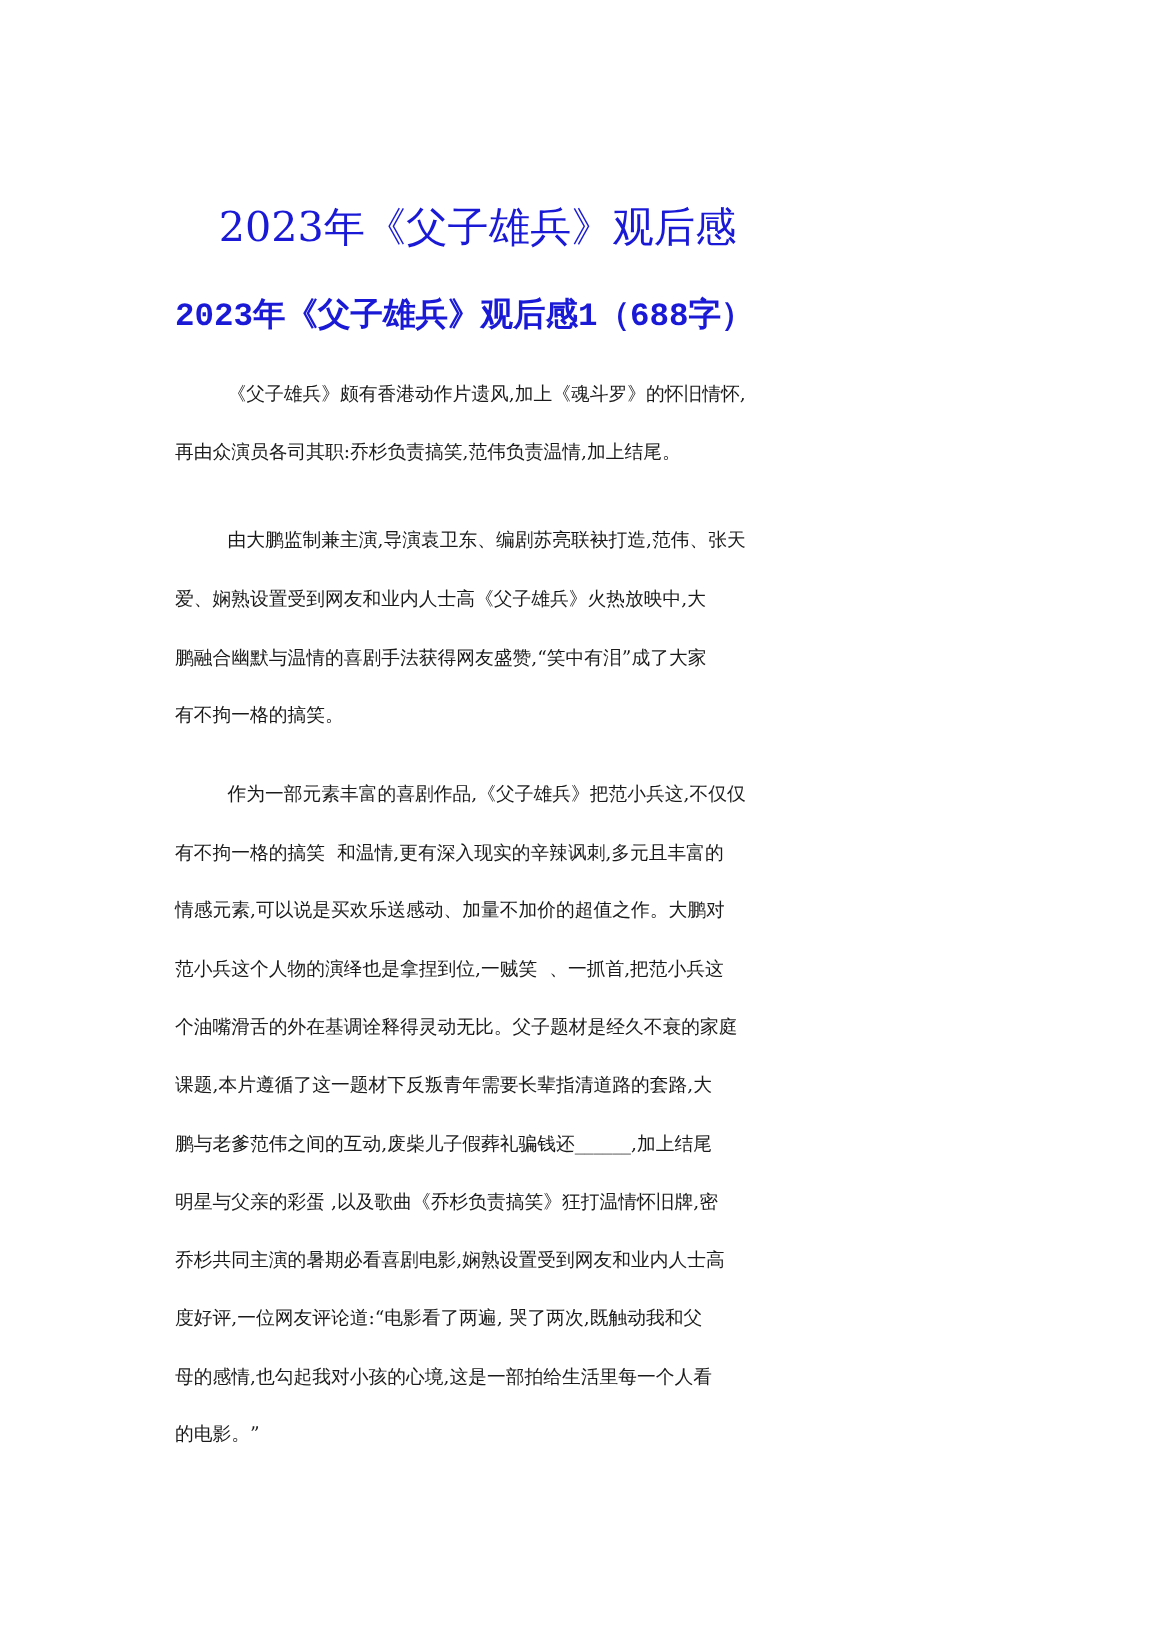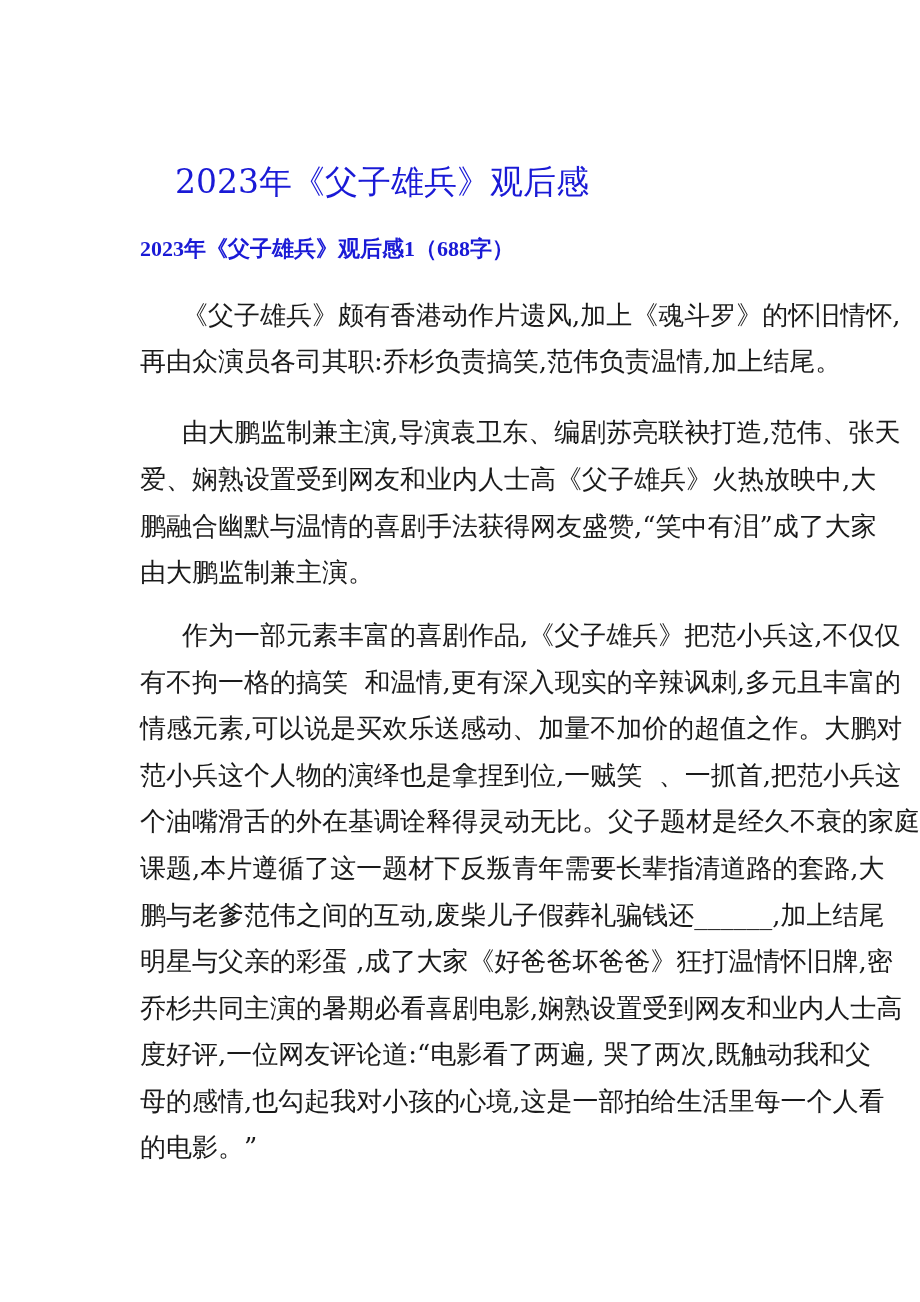--- a/index.html
+++ b/index.html
@@ -1,48 +1,48 @@
 <!DOCTYPE html>
 <html><head>
 <meta charset="utf-8">
 <style>
   html, body { margin: 0; padding: 0; background: #ffffff; }
   body { width: 920px; height: 1302px; position: relative; overflow: hidden;
          font-family: "DejaVu Serif", "Liberation Serif", serif; color: #1a1a1a; }
   .title { position: absolute; left: 0; width: 764px; top: 138px; text-align: center;
            font-size: 33px; color: #1a1ad6; font-weight: normal; letter-spacing: 0px; }
-  .subtitle { position: absolute; left: 140px; top: 234px; font-size: 22px;
-              color: #1a1ad6; font-weight: bold; font-family: Liberation Serif, serif; }
-  .line { position: absolute; left: 140px; font-size: 26px; white-space: pre; line-height: 30px; }
+  .subtitle { position: absolute; left: 140px; top: 234px; font-size: 26px;
+              color: #1a1ad6; font-weight: bold; font-family: Liberation Mono, monospace; }
+  .line { position: absolute; left: 140px; font-size: 15px; white-space: pre; line-height: 30px; }
   .indent { left: 182px; }
 </style>
 </head>
 <body>
 
 <h1 class="title">2023年《父子雄兵》观后感</h1>
 <div class="subtitle">2023年《父子雄兵》观后感1（688字）</div>
 
 <div>
   <div class="line indent" style="top:300px">《父子雄兵》颇有香港动作片遗风,加上《魂斗罗》的怀旧情怀,</div>
   <div class="line" style="top:346px">再由众演员各司其职:乔杉负责搞笑,范伟负责温情,加上结尾。</div>
 </div>
 
 <div>
   <div class="line indent" style="top:417px">由大鹏监制兼主演,导演袁卫东、编剧苏亮联袂打造,范伟、张天</div>
   <div class="line" style="top:464px">爱、娴熟设置受到网友和业内人士高《父子雄兵》火热放映中,大</div>
   <div class="line" style="top:511px">鹏融合幽默与温情的喜剧手法获得网友盛赞,“笑中有泪”成了大家</div>
-  <div class="line" style="top:557px">由大鹏监制兼主演。</div>
+  <div class="line" style="top:557px">有不拘一格的搞笑。</div>
 </div>
 
 <div>
   <div class="line indent" style="top:620px">作为一部元素丰富的喜剧作品,《父子雄兵》把范小兵这,不仅仅</div>
   <div class="line" style="top:667px">有不拘一格的搞笑  和温情,更有深入现实的辛辣讽刺,多元且丰富的</div>
   <div class="line" style="top:713px">情感元素,可以说是买欢乐送感动、加量不加价的超值之作。大鹏对</div>
   <div class="line" style="top:760px">范小兵这个人物的演绎也是拿捏到位,一贼笑  、一抓首,把范小兵这</div>
   <div class="line" style="top:806px">个油嘴滑舌的外在基调诠释得灵动无比。父子题材是经久不衰的家庭</div>
   <div class="line" style="top:853px">课题,本片遵循了这一题材下反叛青年需要长辈指清道路的套路,大</div>
   <div class="line" style="top:900px">鹏与老爹范伟之间的互动,废柴儿子假葬礼骗钱还______,加上结尾</div>
-  <div class="line" style="top:946px">明星与父亲的彩蛋 ,成了大家《好爸爸坏爸爸》狂打温情怀旧牌,密</div>
+  <div class="line" style="top:946px">明星与父亲的彩蛋 ,以及歌曲《乔杉负责搞笑》狂打温情怀旧牌,密</div>
   <div class="line" style="top:993px">乔杉共同主演的暑期必看喜剧电影,娴熟设置受到网友和业内人士高</div>
   <div class="line" style="top:1039px">度好评,一位网友评论道:“电影看了两遍, 哭了两次,既触动我和父</div>
   <div class="line" style="top:1086px">母的感情,也勾起我对小孩的心境,这是一部拍给生活里每一个人看</div>
   <div class="line" style="top:1132px">的电影。”</div>
 </div>
 
 </body></html>

